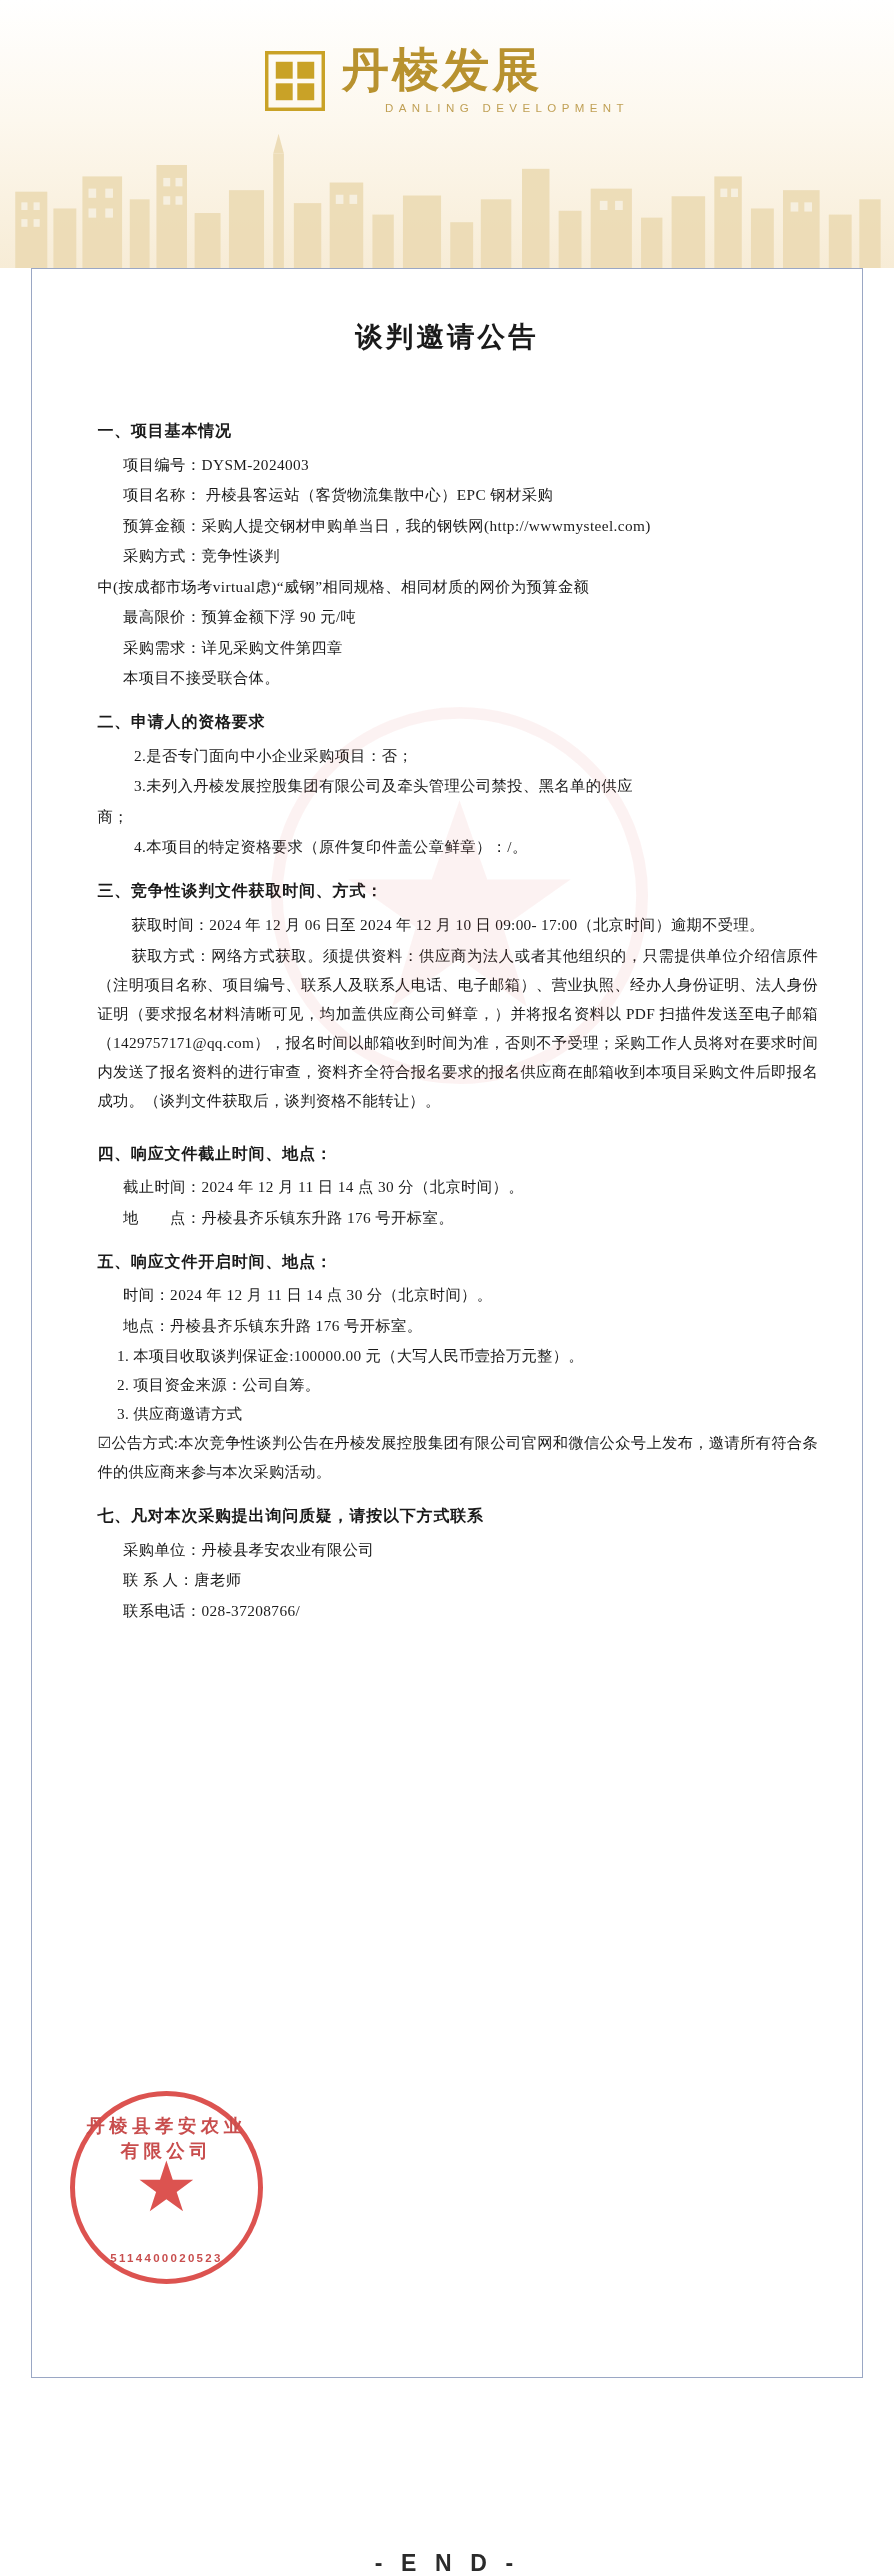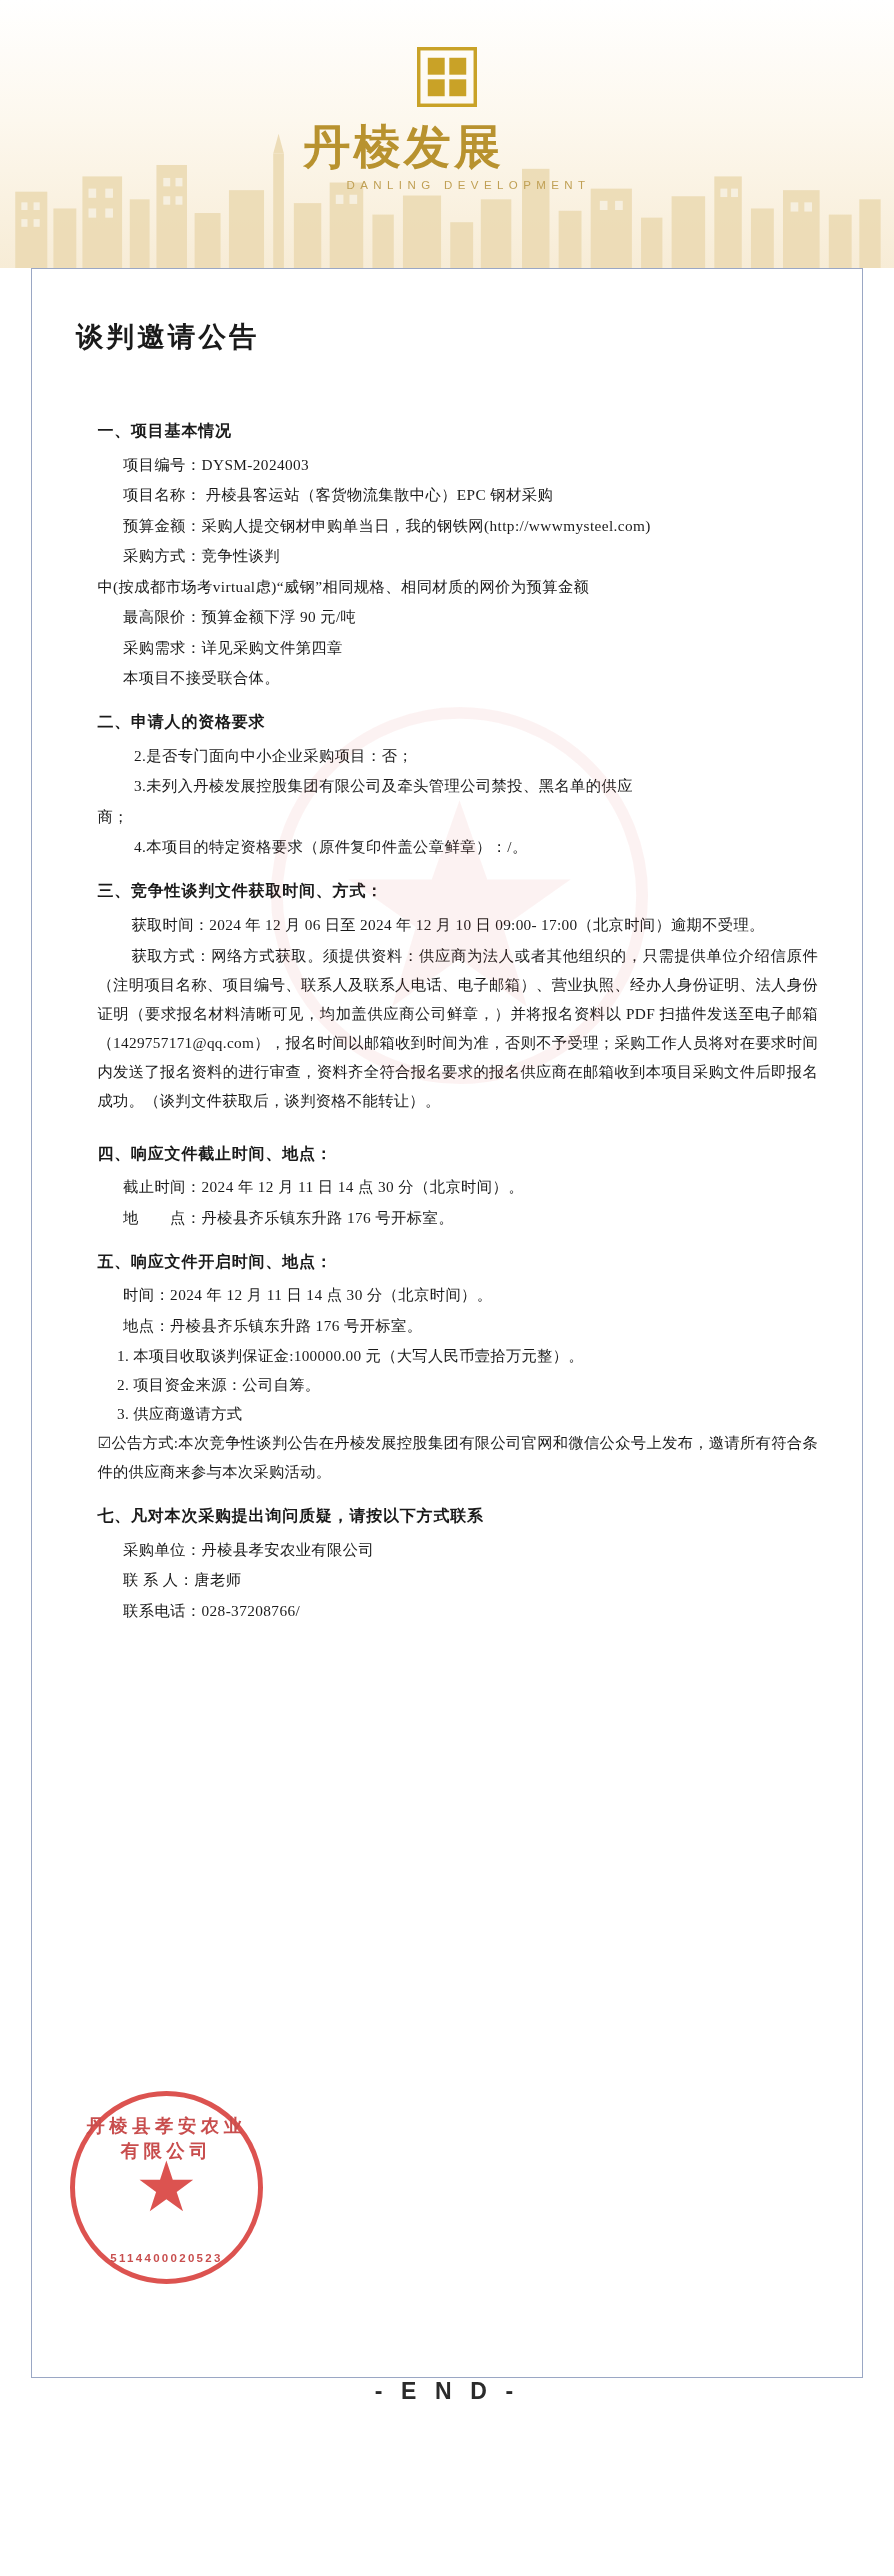--- a/index.html
+++ b/index.html
@@ -34,21 +34,20 @@
     height: 145px;
   }
   .brand {
     position: absolute;
     left: 0; right: 0;
     top: 47px;
     display: flex;
     align-items: center;
     justify-content: center;
     gap: 17px;
-    flex-direction: column;
   }
   .brand-logo {
     width: 60px;
     height: 60px;
     position: relative;
   }
   .brand-text {
     display: flex;
     flex-direction: column;
     align-items: flex-start;
@@ -74,20 +73,21 @@
   .doc {
     position: relative;
     margin: 0 31px;
     border: 0.8px solid #9aa7c4;
     background: #ffffff;
     padding: 35px 44px 46px 44px;
     min-height: 2110px;
     box-sizing: border-box;
   }
   .doc-title {
+    text-align: center;
     font-size: 27.5px;
     font-weight: 700;
     letter-spacing: 3.1px;
     margin: 15.3px 0 66px 0;
     font-family: "Liberation Serif", "DejaVu Serif", serif;
   }
   .sec-head {
     font-size: 16px;
     font-weight: 700;
     margin: 20px 0 7.6px 0;
@@ -181,21 +181,21 @@
     top: 428px;
     width: 397px;
     height: 397px;
     opacity: 0.05;
     pointer-events: none;
   }
 
   .footer {
     height: 199px;
     display: flex;
-    align-items: flex-start;
+    align-items: flex-end;
     justify-content: center;
   }
   .footer-text {
     font-family: "Liberation Sans", sans-serif;
     font-size: 23px;
     font-weight: 700;
     letter-spacing: 6.1px;
     color: #2b2b2b;
   }
 </style>

